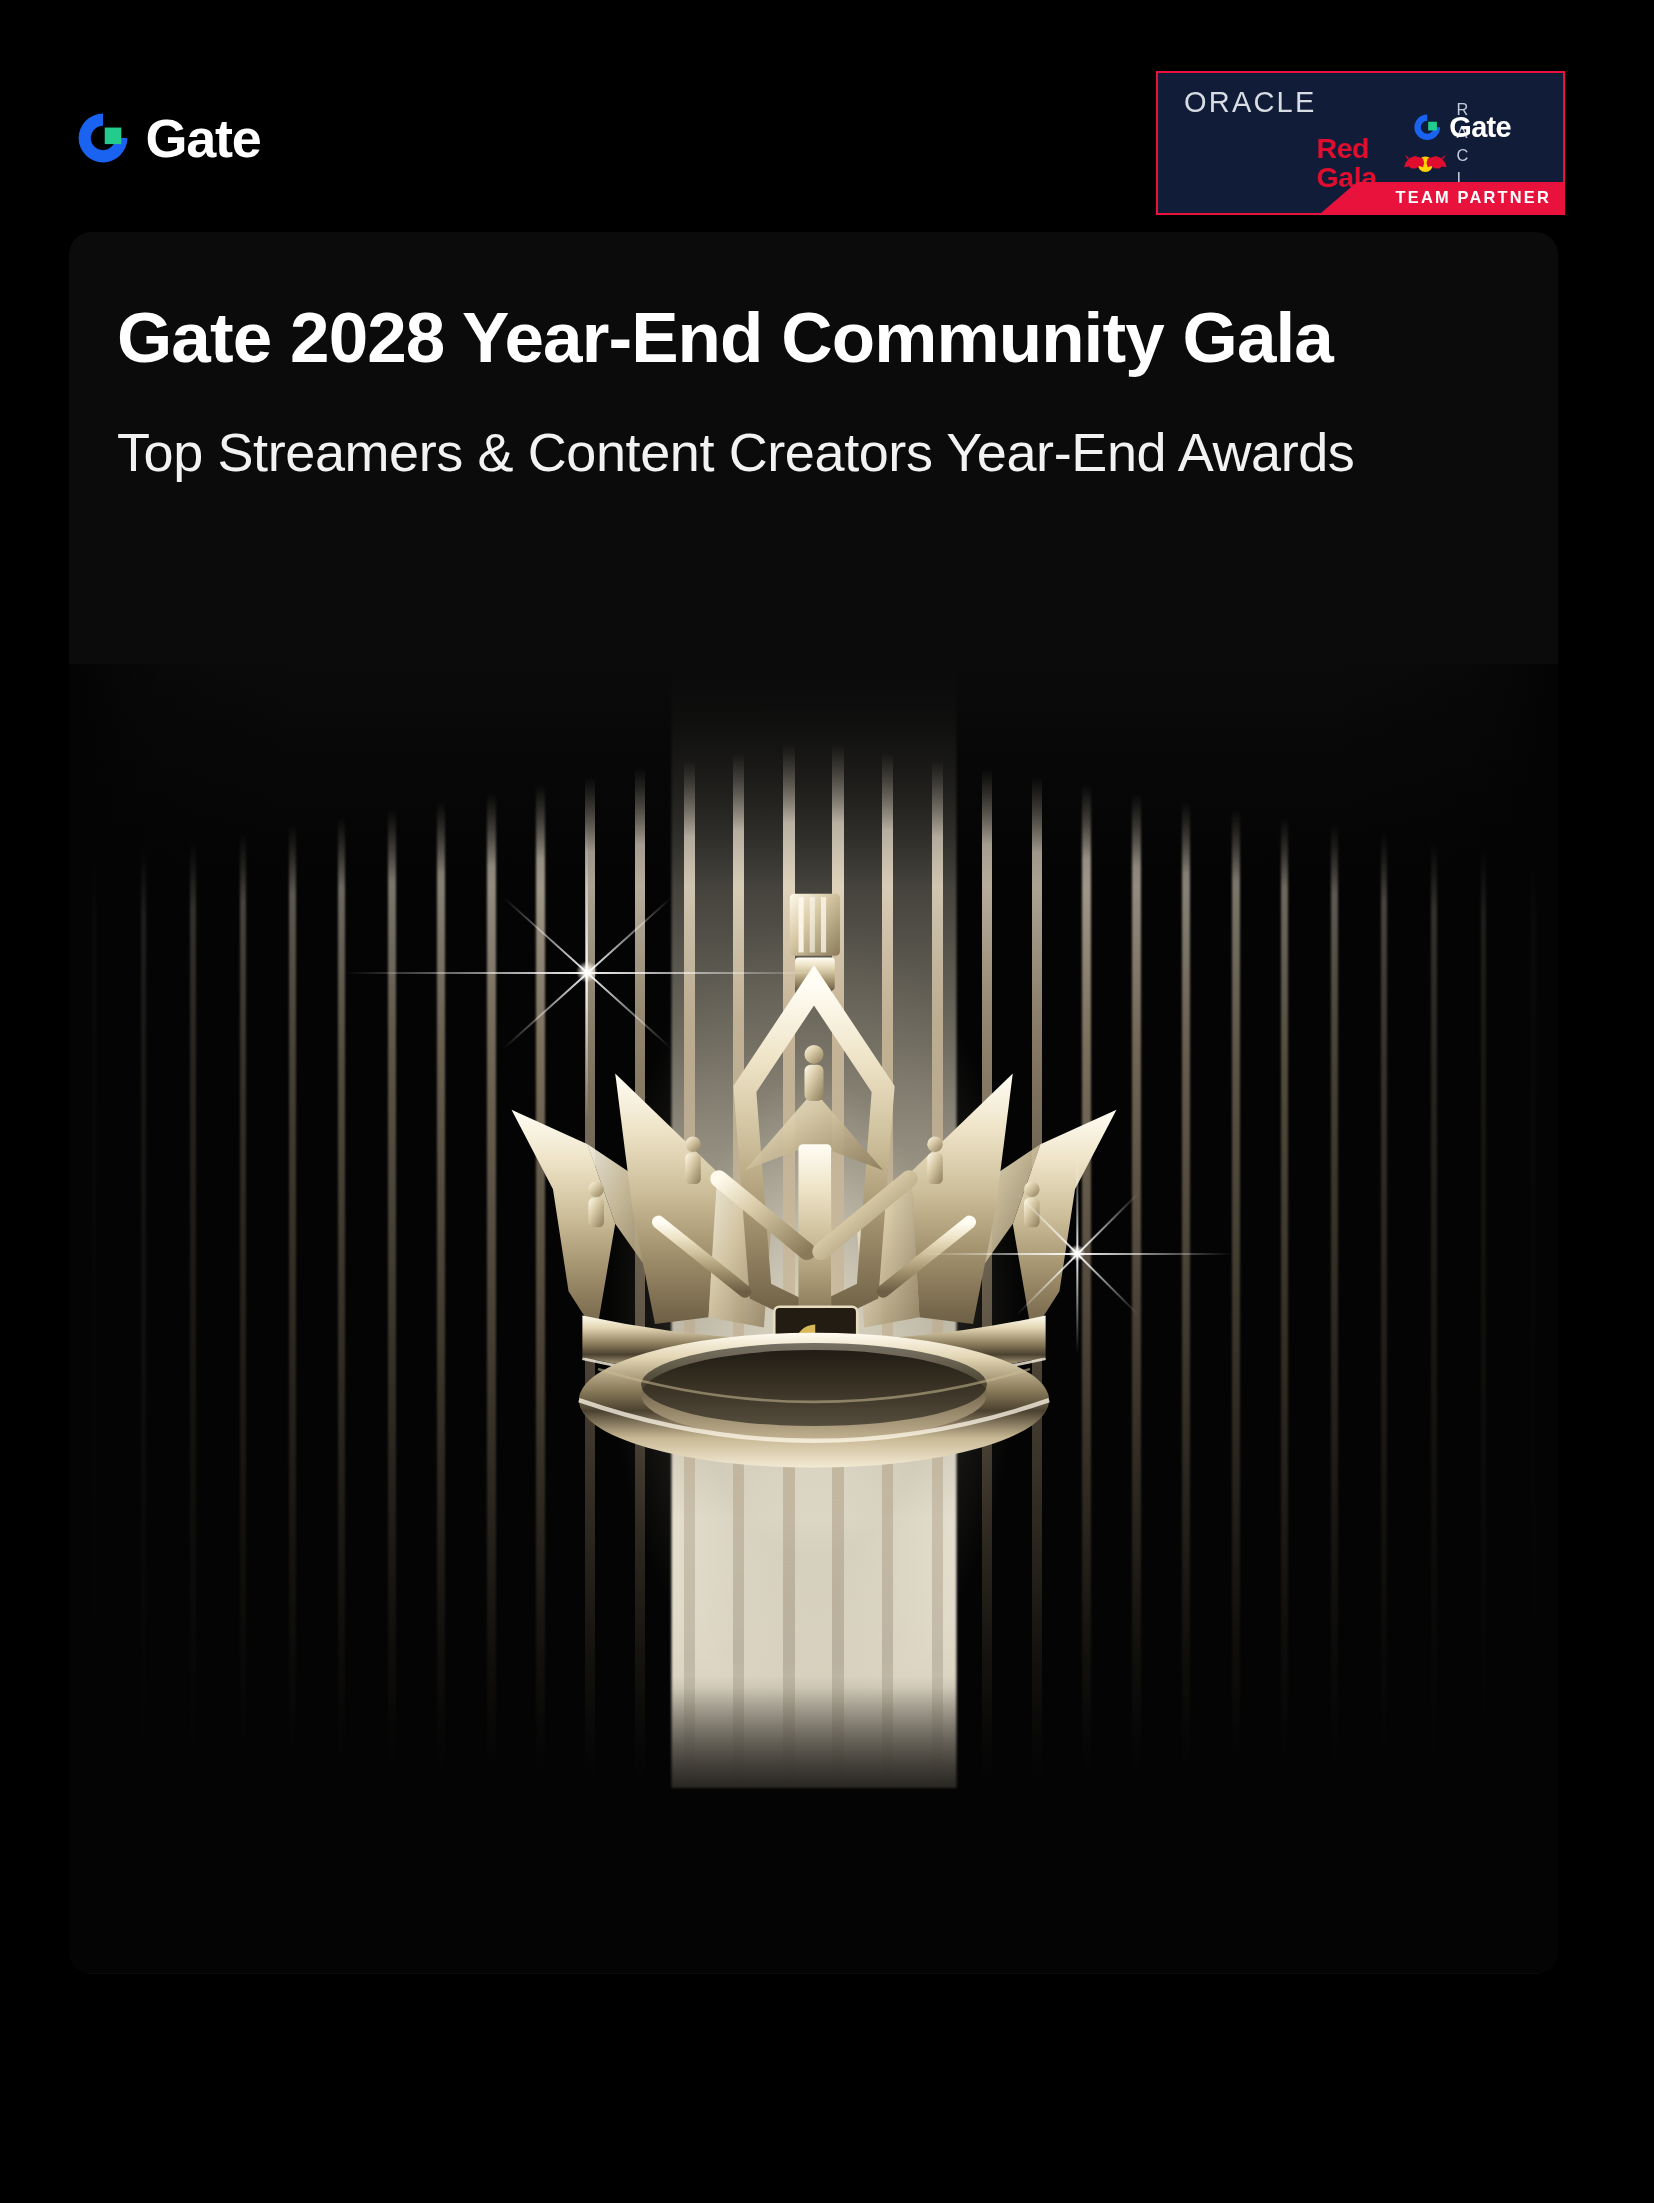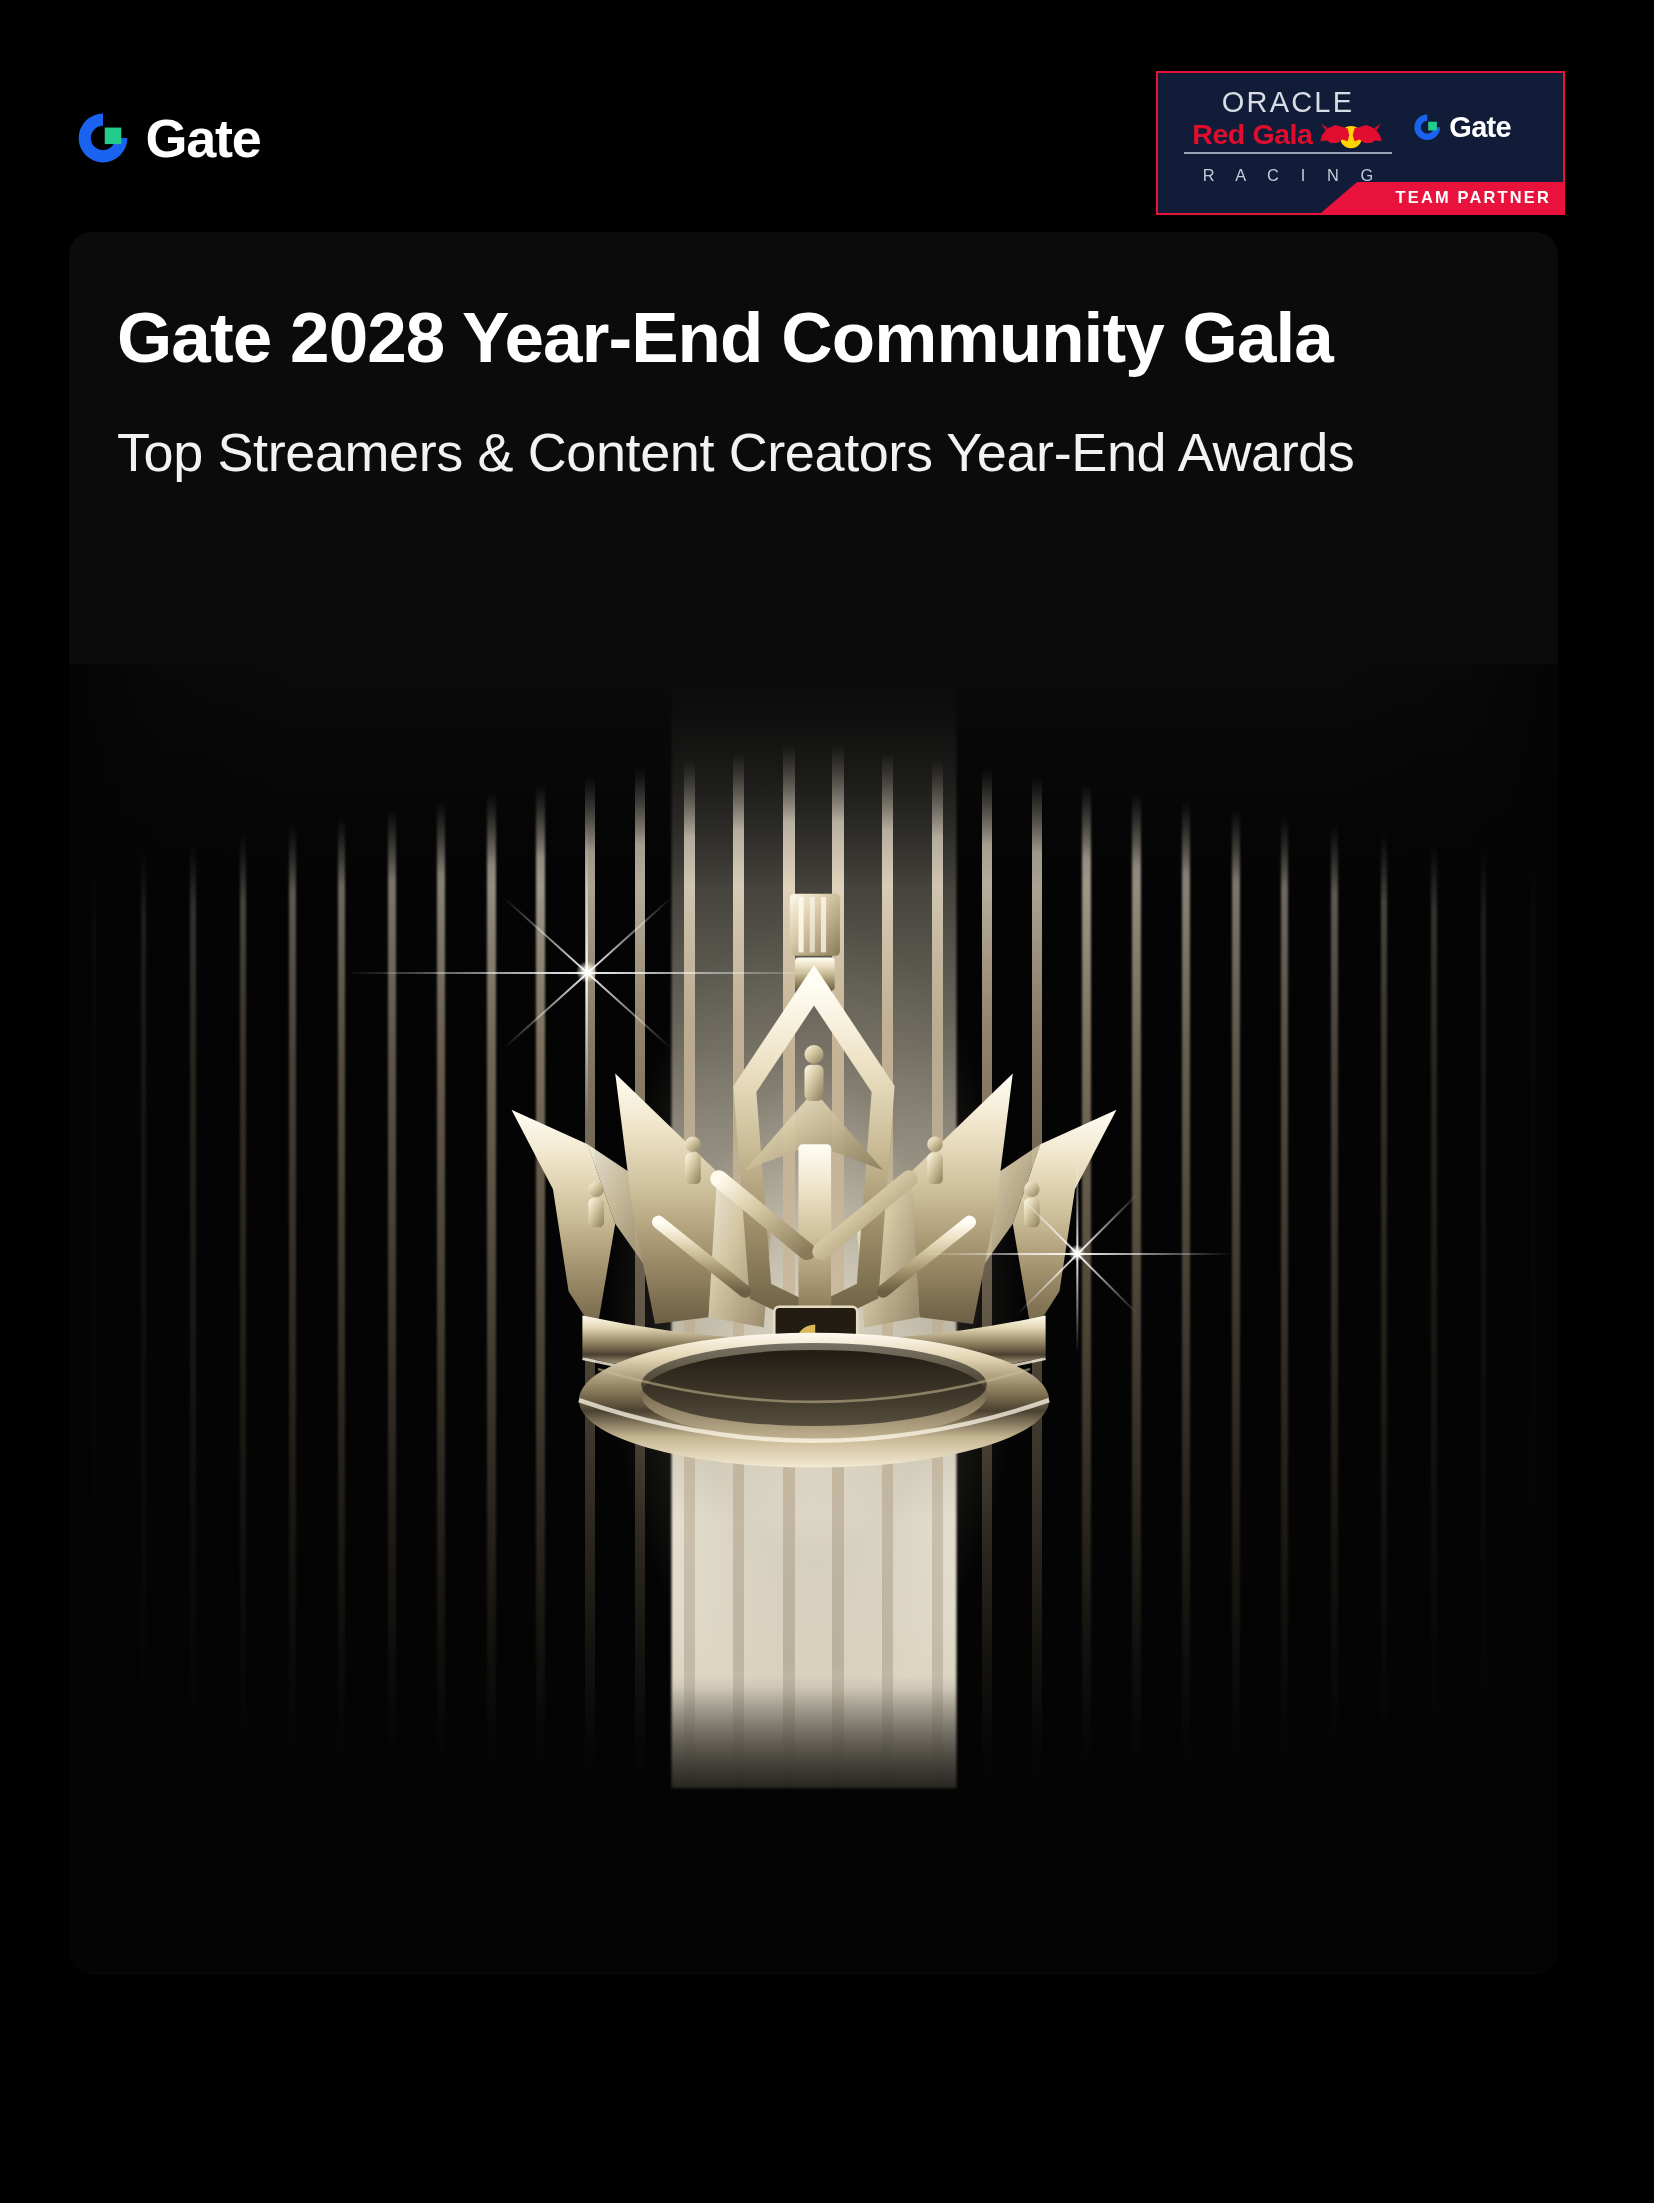--- a/index.html
+++ b/index.html
@@ -30,21 +30,21 @@
     position:absolute; left:1156px; top:71px;
     width:409px; height:144px;
     background:#111c38;
     border:2.6px solid #e8123c;
     overflow:hidden;
   }
   .rb-inner { position:relative; width:100%; height:100%; }
 
   .rb-left {
     position:absolute; left:26px; top:14.7px; width:208px;
-    display:flex; flex-direction:column; align-items:center;
+    display:flex; flex-direction:row; 
   }
   .rb-oracle {
     font-size:29px; font-weight:400; color:#d8dce3;
     letter-spacing:2.2px; line-height:1.02;
     font-family:"Liberation Sans", sans-serif;
   }
   .rb-redbull-row {
     display:flex; align-items:center; gap:5.2px; margin-top:2.6px;
   }
   .rb-redbull {

